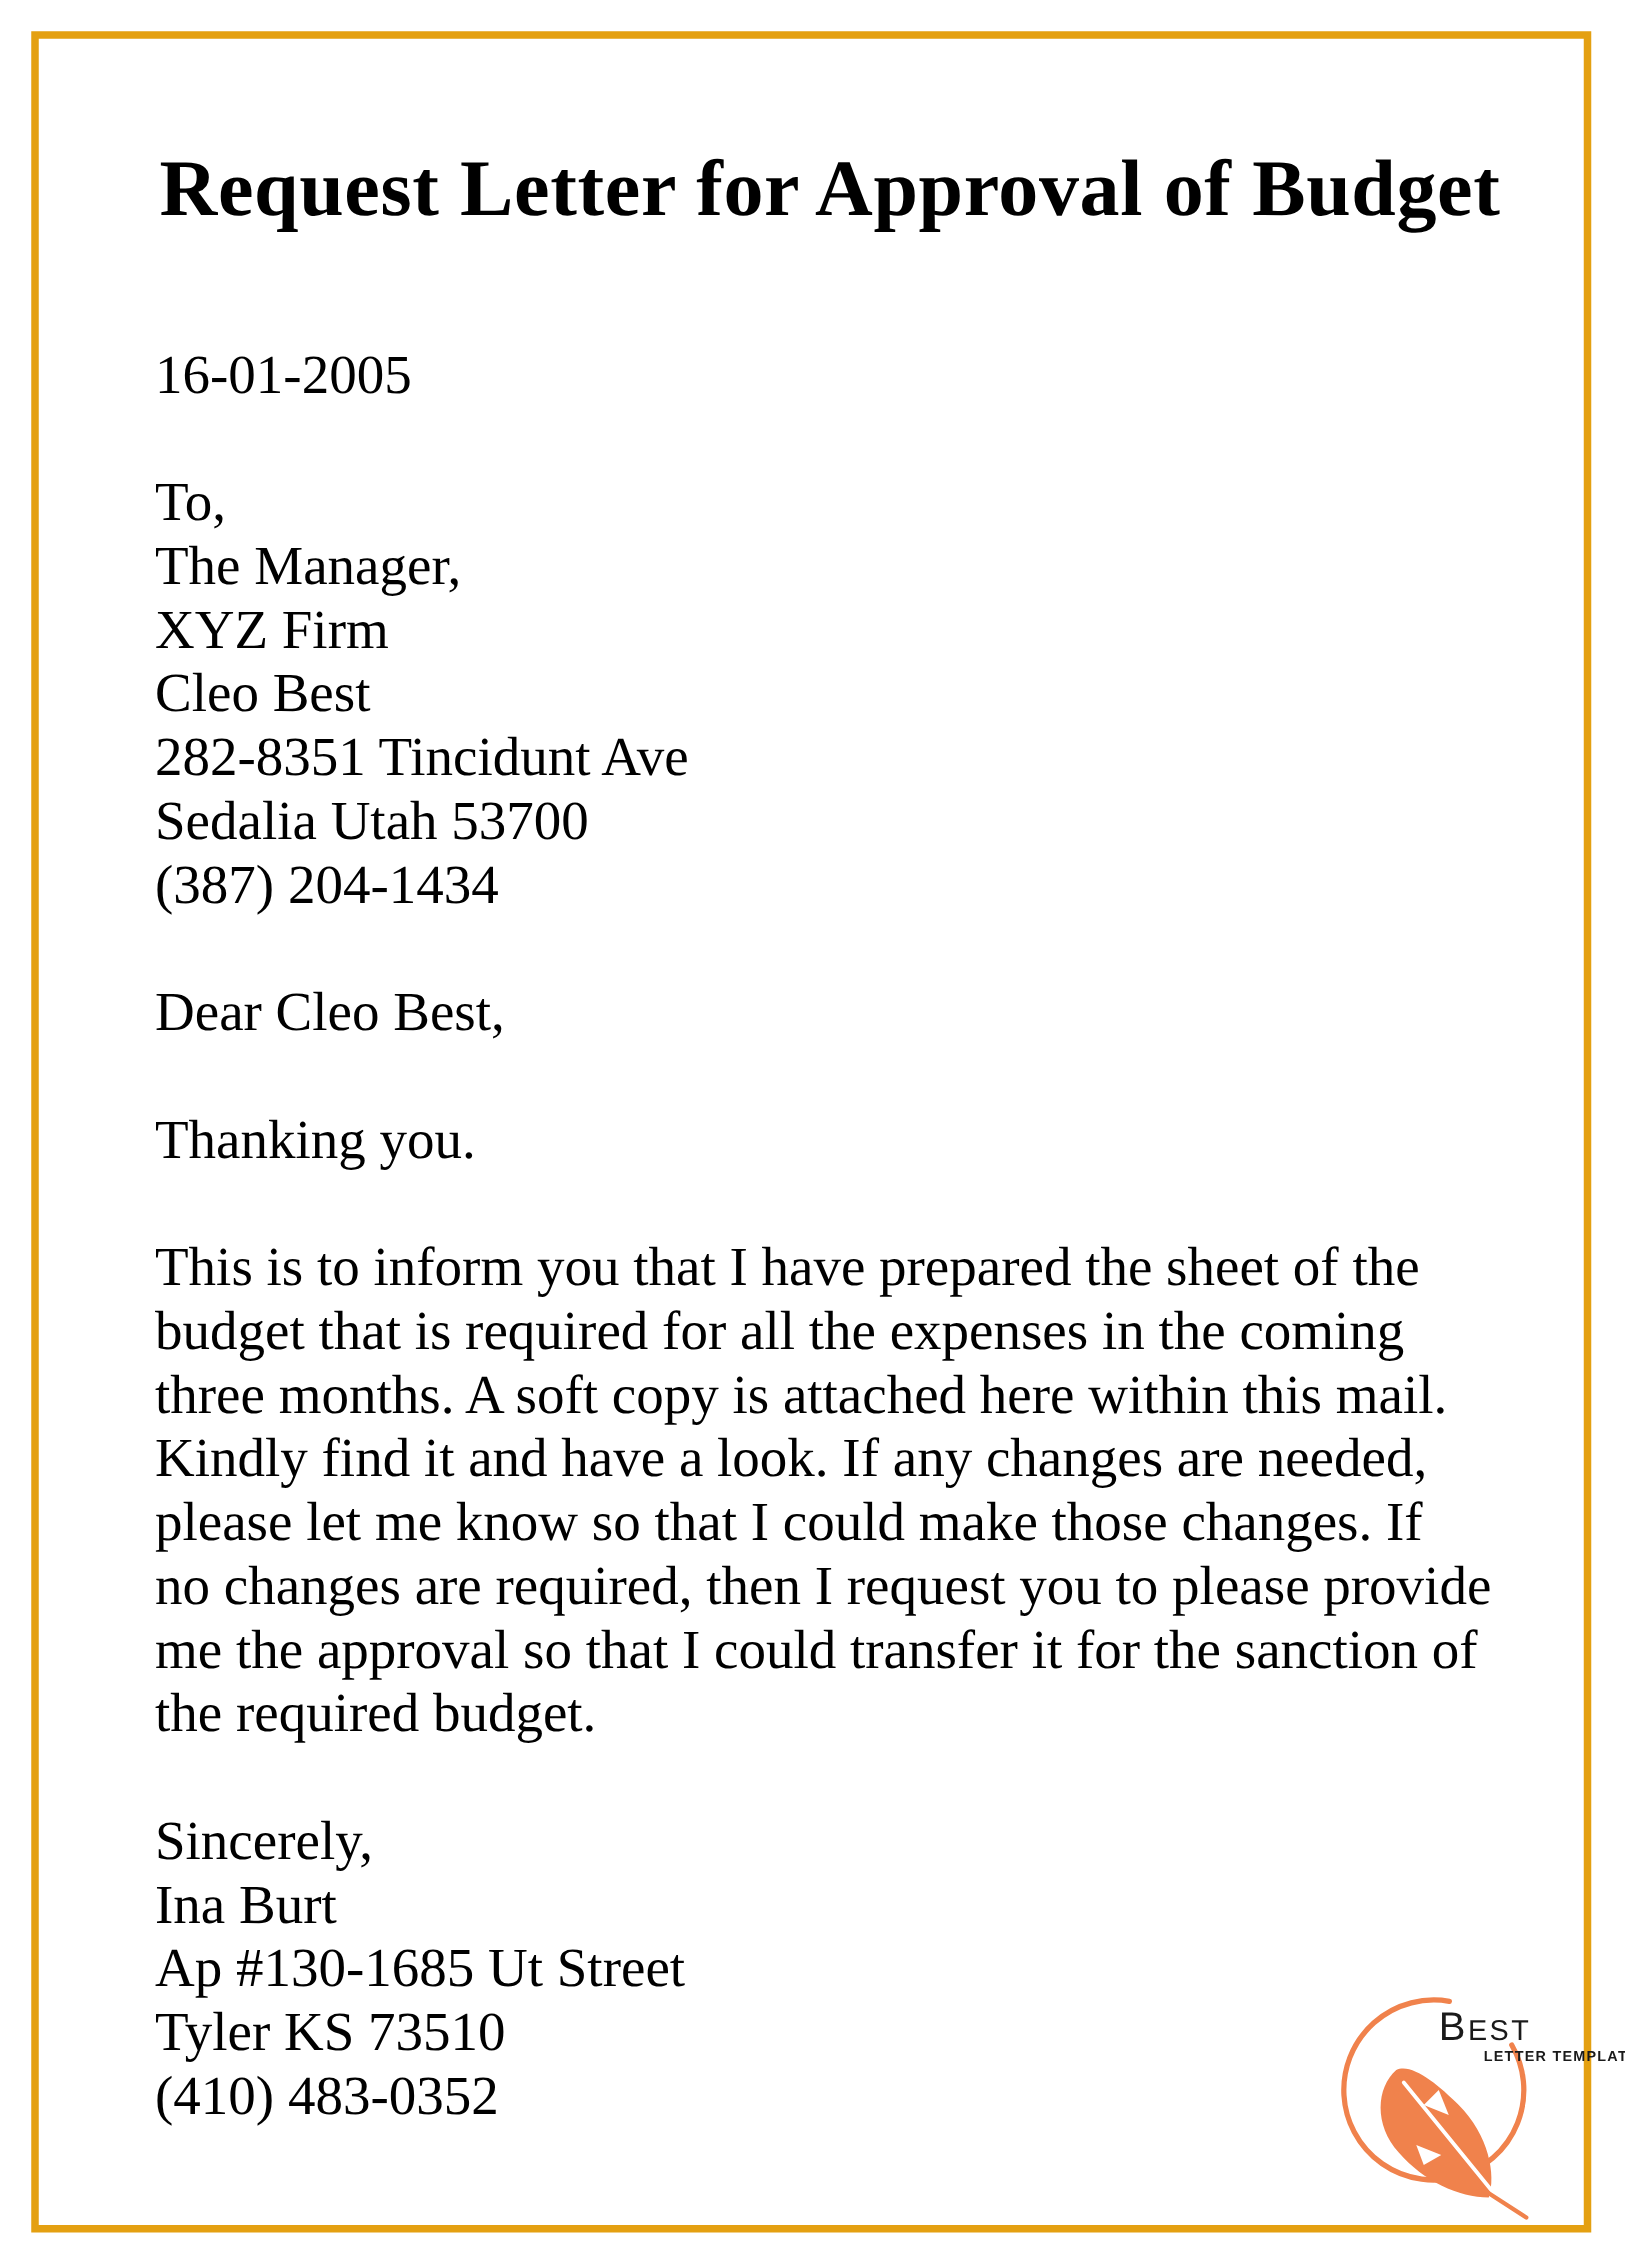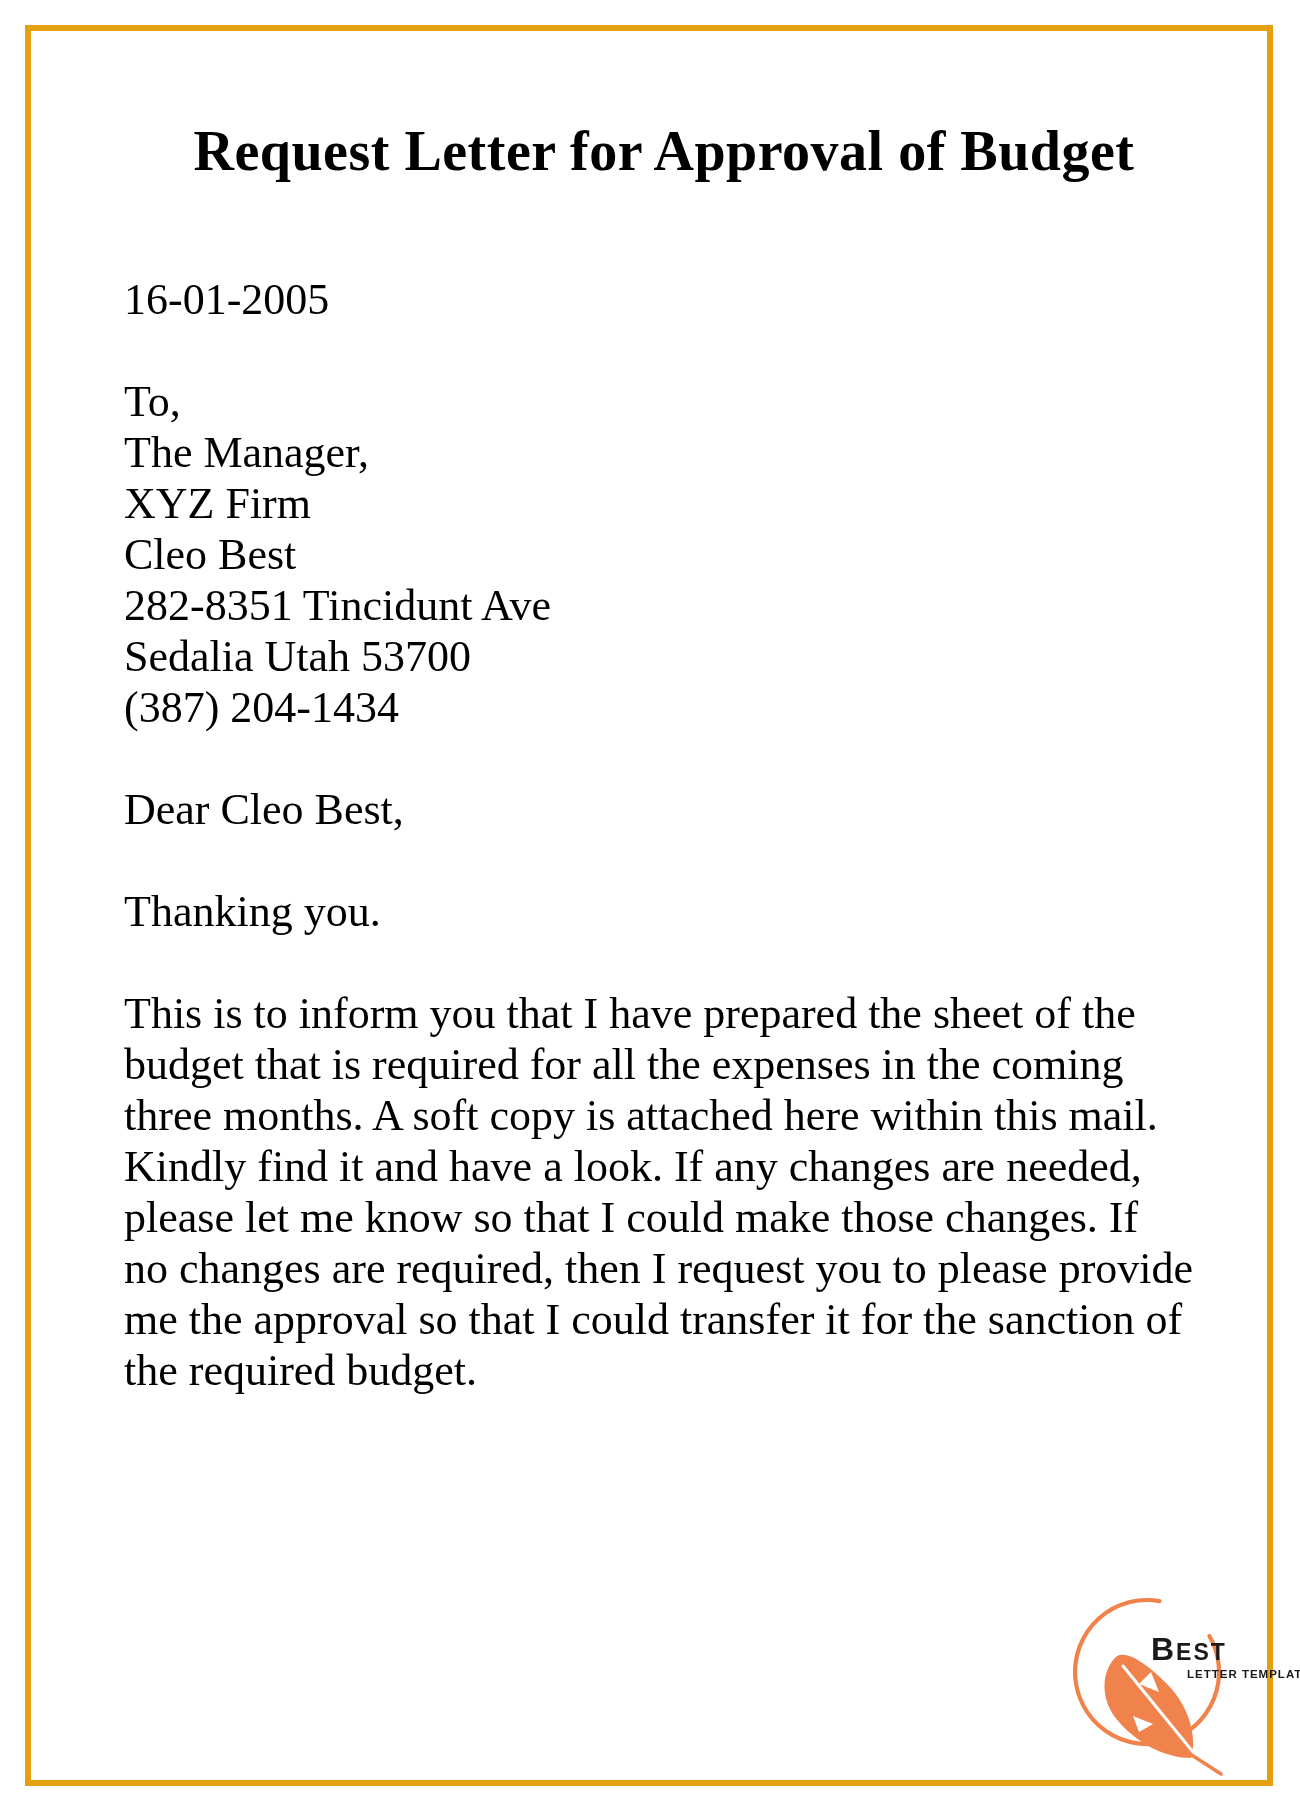--- a/index.html
+++ b/index.html
@@ -29,21 +29,21 @@
     position: absolute;
     left: 124px;
     top: 0;
     width: 1080px;
     color: #000000;
     font-size: 44px;
     line-height: 51px;
   }
   .letter-title {
     margin: 116px 0 0 0;
-    font-size: 56px;
+    font-size: 64px;
     line-height: 70px;
     font-weight: bold;
     text-align: center;
     letter-spacing: 0.5px;
   }
   .para {
     margin: 51px 0 0 0;
     white-space: pre-line;
   }
   .para.date { margin-top: 88px; }
@@ -60,26 +60,25 @@
   .logo-text {
     position: absolute;
     left: 96px;
     top: 18px;
     width: 114px;
     font-family: "Liberation Sans", sans-serif;
     color: #1a1a1a;
   }
   .logo-name {
     display: block;
-    font-weight: bold;
+    font-weight: normal;
     font-size: 23px;
     line-height: 30px;
     letter-spacing: 2px;
     text-transform: uppercase;
-    margin-top: 28px;
   }
   .logo-name::first-letter { font-size: 32px; }
   .logo-tagline {
     display: block;
     margin-top: 0px;
     font-weight: bold;
     font-size: 11.5px;
     line-height: 14px;
     letter-spacing: 1px;
     text-transform: uppercase;
@@ -114,20 +113,25 @@
 
     <p class="para">This is to inform you that I have prepared the sheet of the
 budget that is required for all the expenses in the coming
 three months. A soft copy is attached here within this mail.
 Kindly find it and have a look. If any changes are needed,
 please let me know so that I could make those changes. If
 no changes are required, then I request you to please provide
 me the approval so that I could transfer it for the sanction of
 the required budget.</p>
 
+    <p class="para">Sincerely,
+Ina Burt
+Ap #130-1685 Ut Street
+Tyler KS 73510
+(410) 483-0352</p>
 
   </div>
 
   <div class="logo">
     <svg width="210" height="200" viewBox="0 0 210 200">
 
       <path d="M 104.5 13.1 A 72 72 0 1 0 154.4 48" fill="none" stroke="#F0824C" stroke-width="4.2" stroke-linecap="round"></path>
 
       <path d="M 62 68
                C 46 82, 44 112, 64 134

